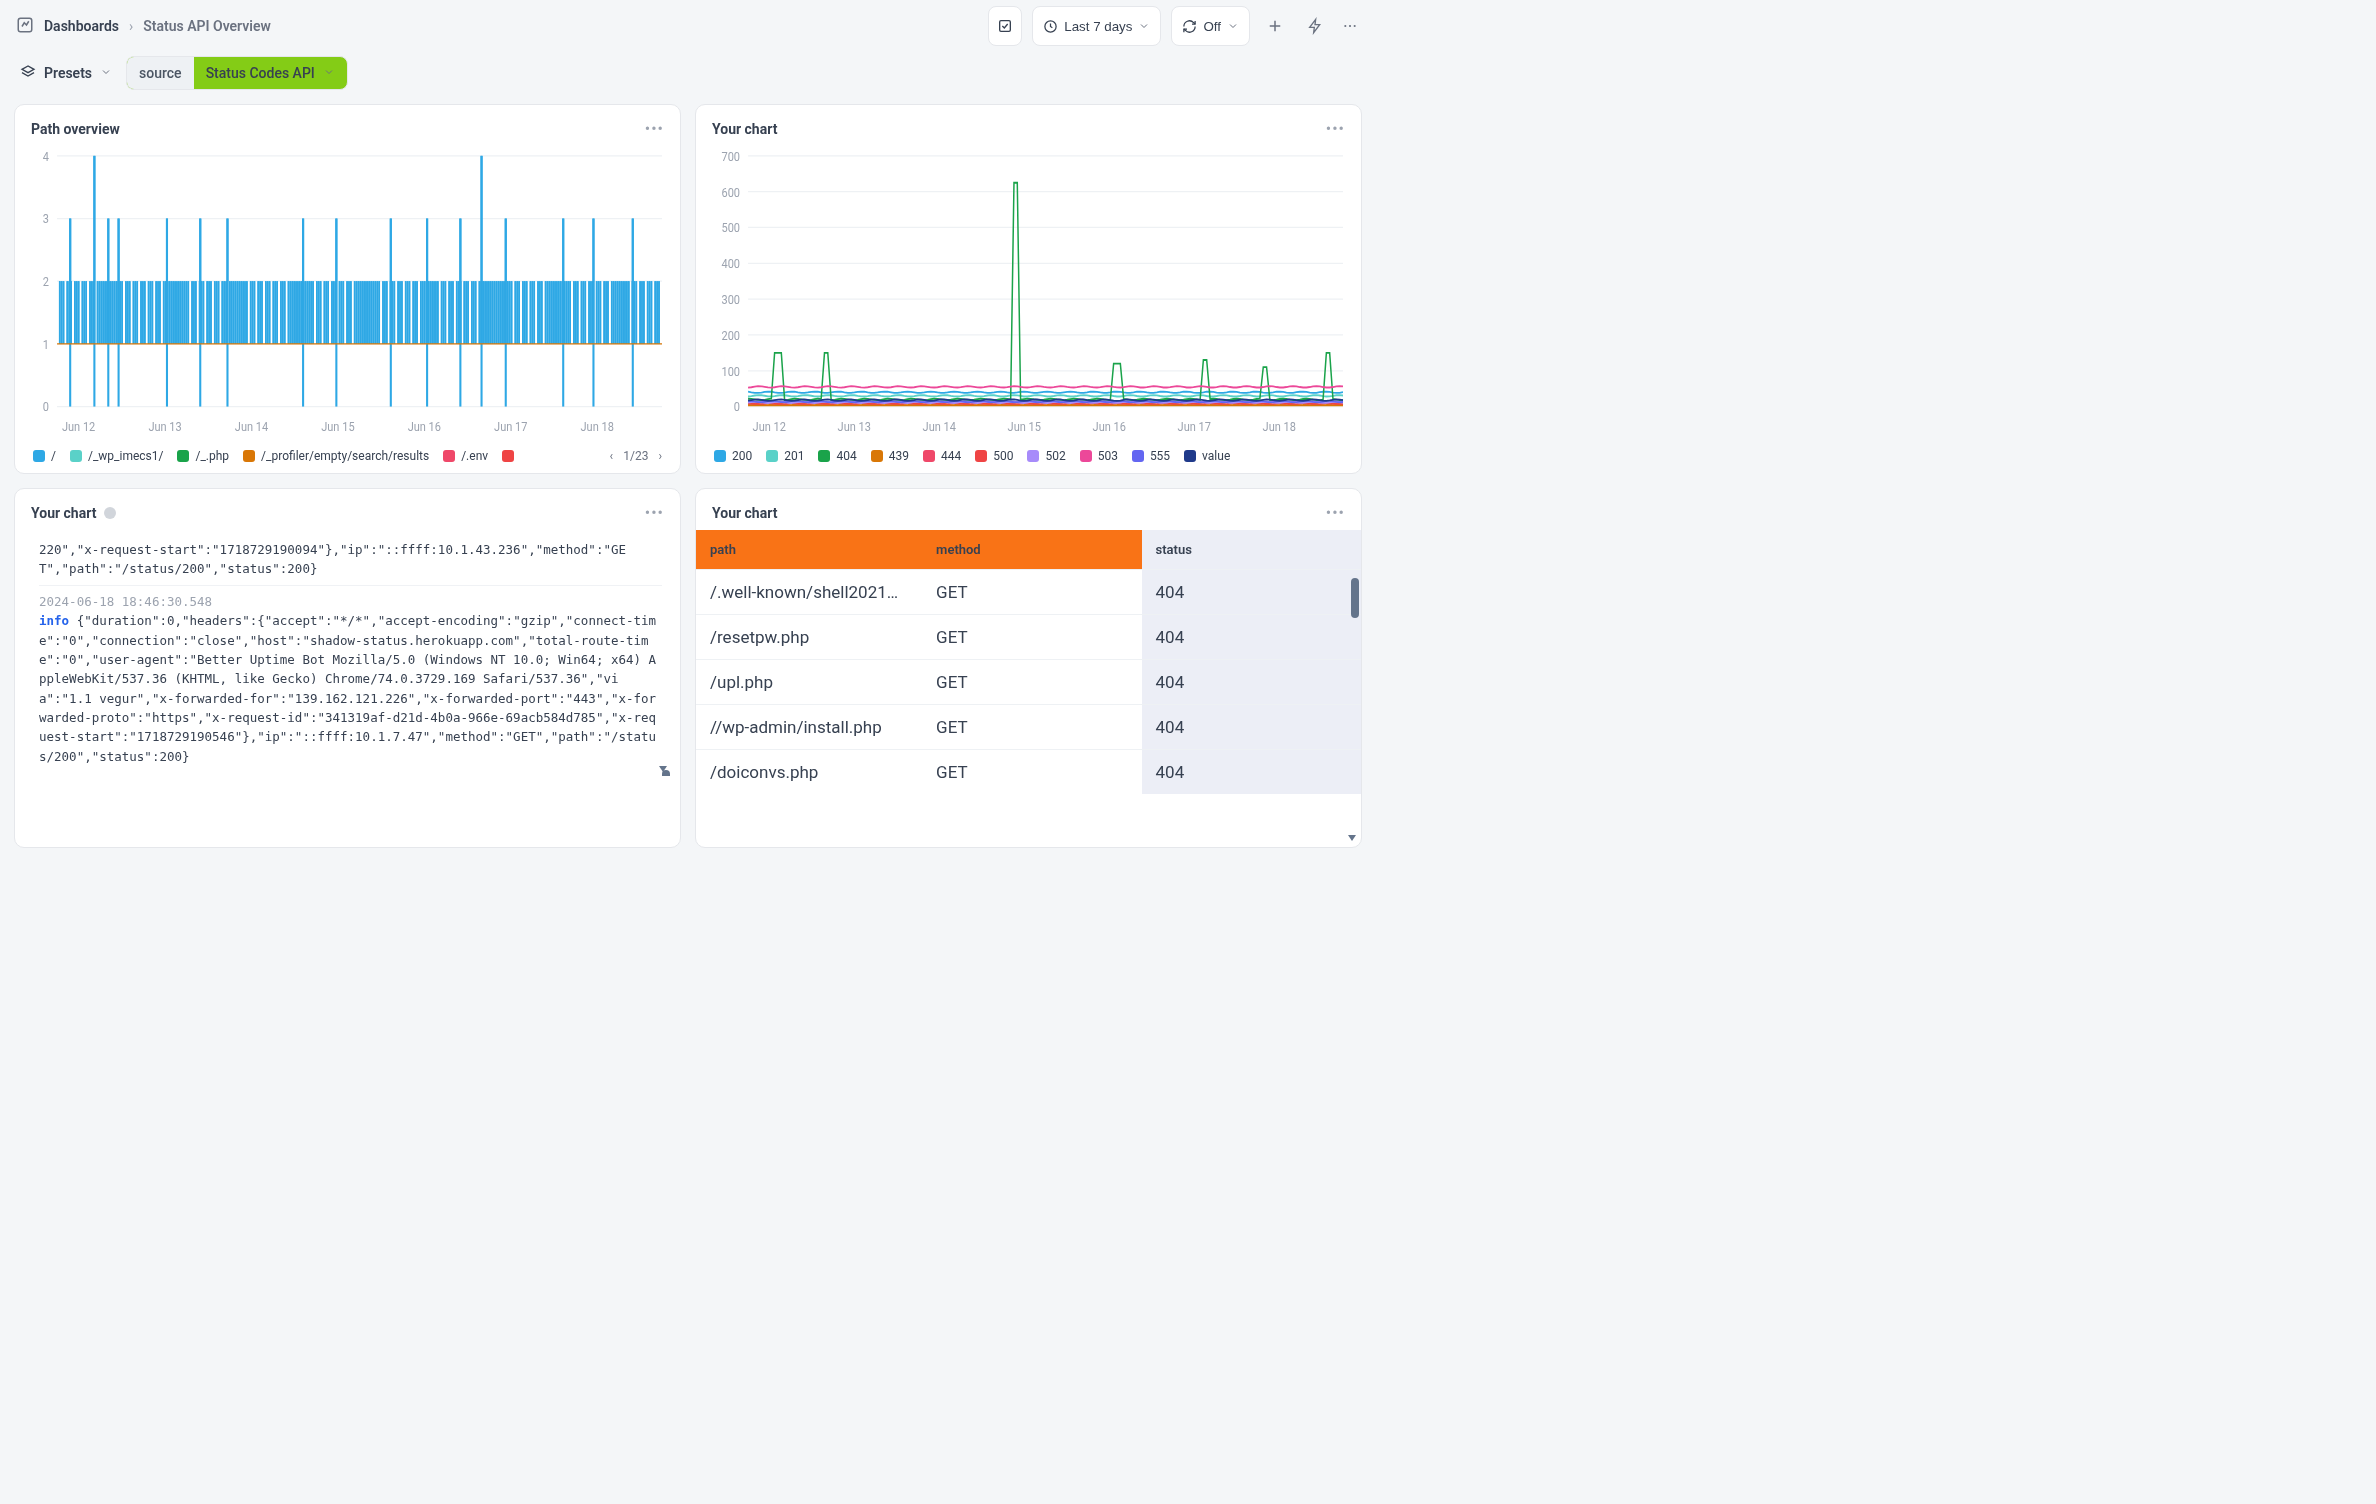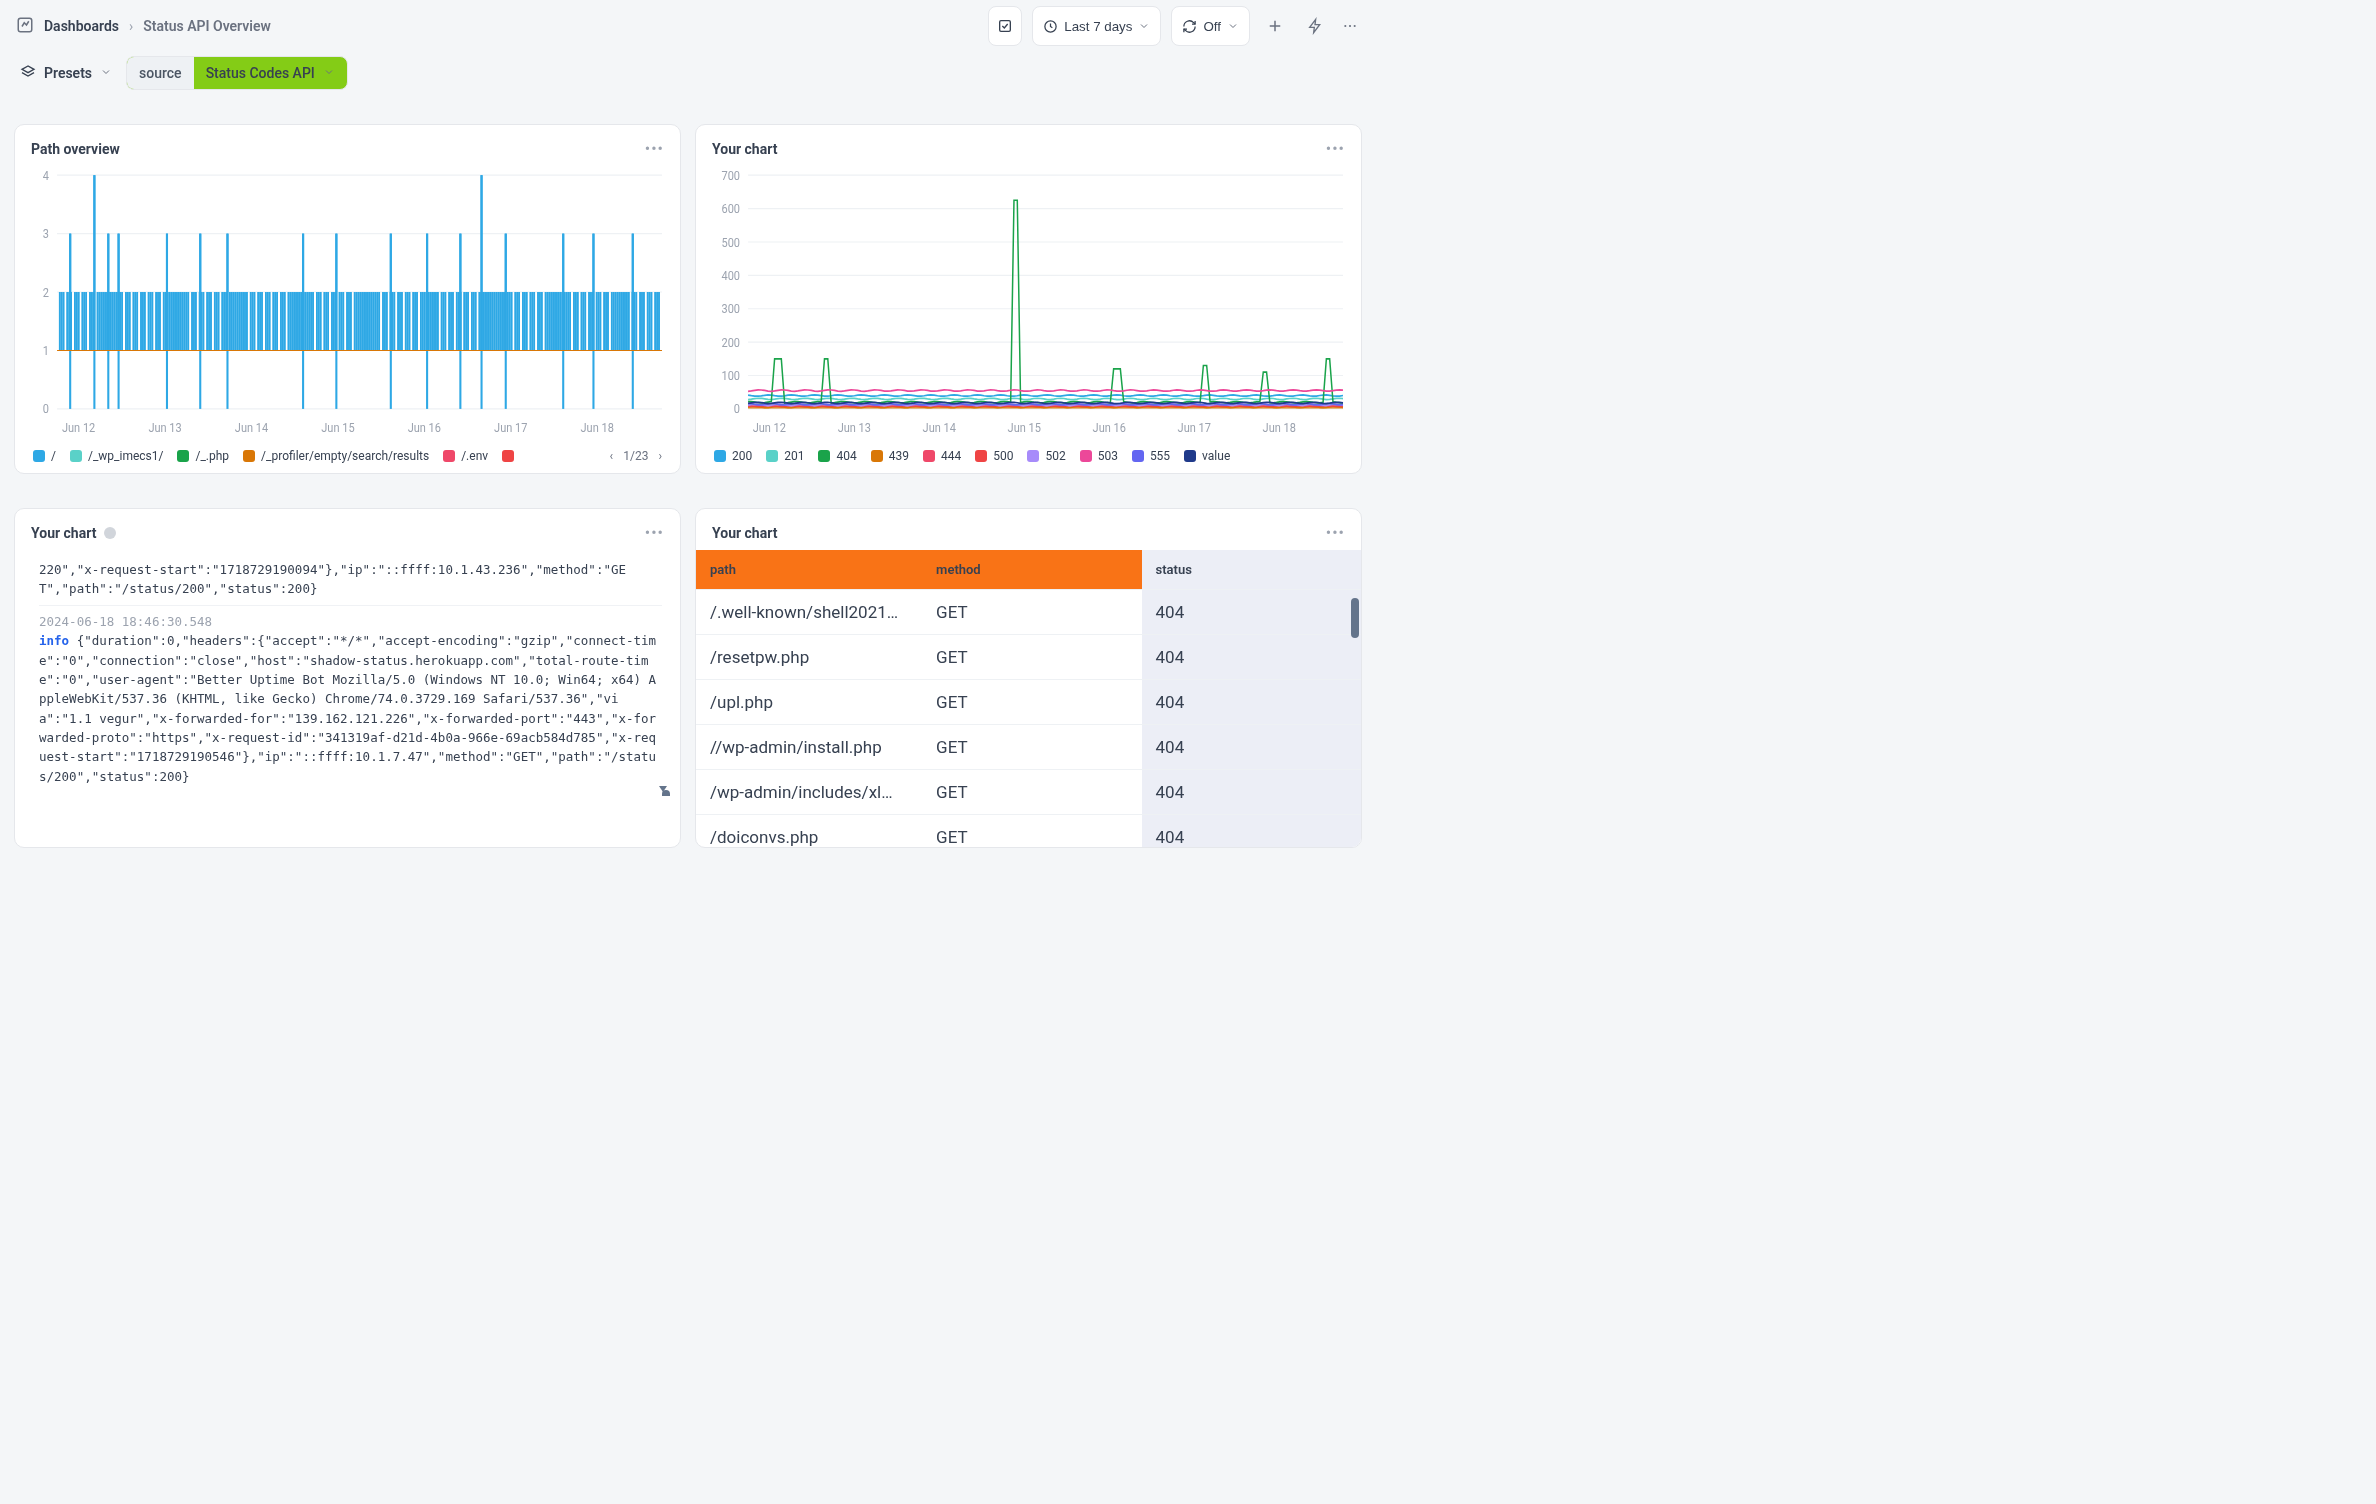--- a/index.html
+++ b/index.html
@@ -78,21 +78,20 @@
     gap: 14px;
     padding: 0 14px 14px 14px;
   }
   .card {
     background: #fff;
     border: 1px solid #e5e7eb;
     border-radius: 10px;
     display: flex;
     flex-direction: column;
     overflow: hidden;
-    margin-top: 20px;
   }
   .card-header {
     display: flex; align-items: center; justify-content: space-between;
     padding: 14px 16px 8px 16px;
   }
   .card-title { font-weight: 700; color: #374151; display: flex; align-items: center; gap: 8px;}
   .card-title .info-dot {
     width: 12px; height: 12px; border-radius: 50%; background: #d1d5db; display: inline-block;
   }
   .card-menu { color: #9ca3af; cursor: pointer; font-size: 16px; letter-spacing: 1px;}
@@ -1143,26 +1142,20 @@
                 <td class="status">404</td>
                 <td class="status" style="padding:0"></td>
               </tr>
               <tr>
                 <td>//wp-admin/install.php</td>
                 <td>GET</td>
                 <td class="status">404</td>
                 <td class="status" style="padding:0"></td>
               </tr>
               <tr>
-                <td>/wp-admin/includes/xl…</td>
-                <td>GET</td>
-                <td class="status">404</td>
-                <td class="status" style="padding:0"></td>
-              </tr>
-              <tr>
                 <td>/doiconvs.php</td>
                 <td>GET</td>
                 <td class="status">404</td>
                 <td class="status" style="padding:0"></td>
               </tr>
             </tbody>
         </table>
         <div class="vscroll" style="top:48px; bottom:20px;">
           <div class="thumb" style="top:0; height:40px;"></div>
           <div class="arrow down"></div>

